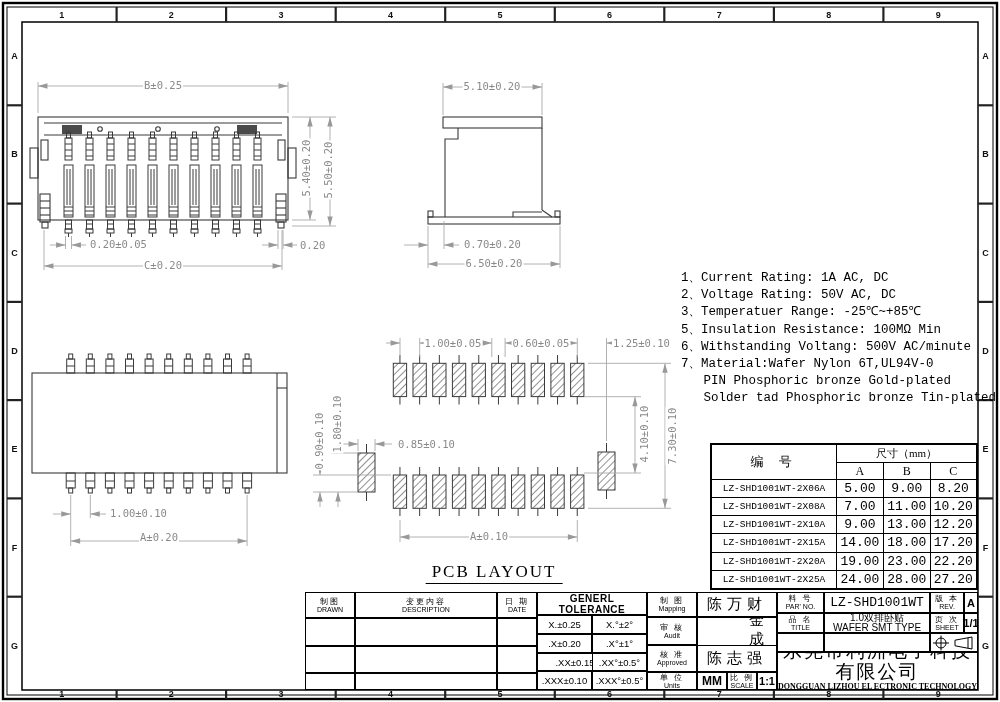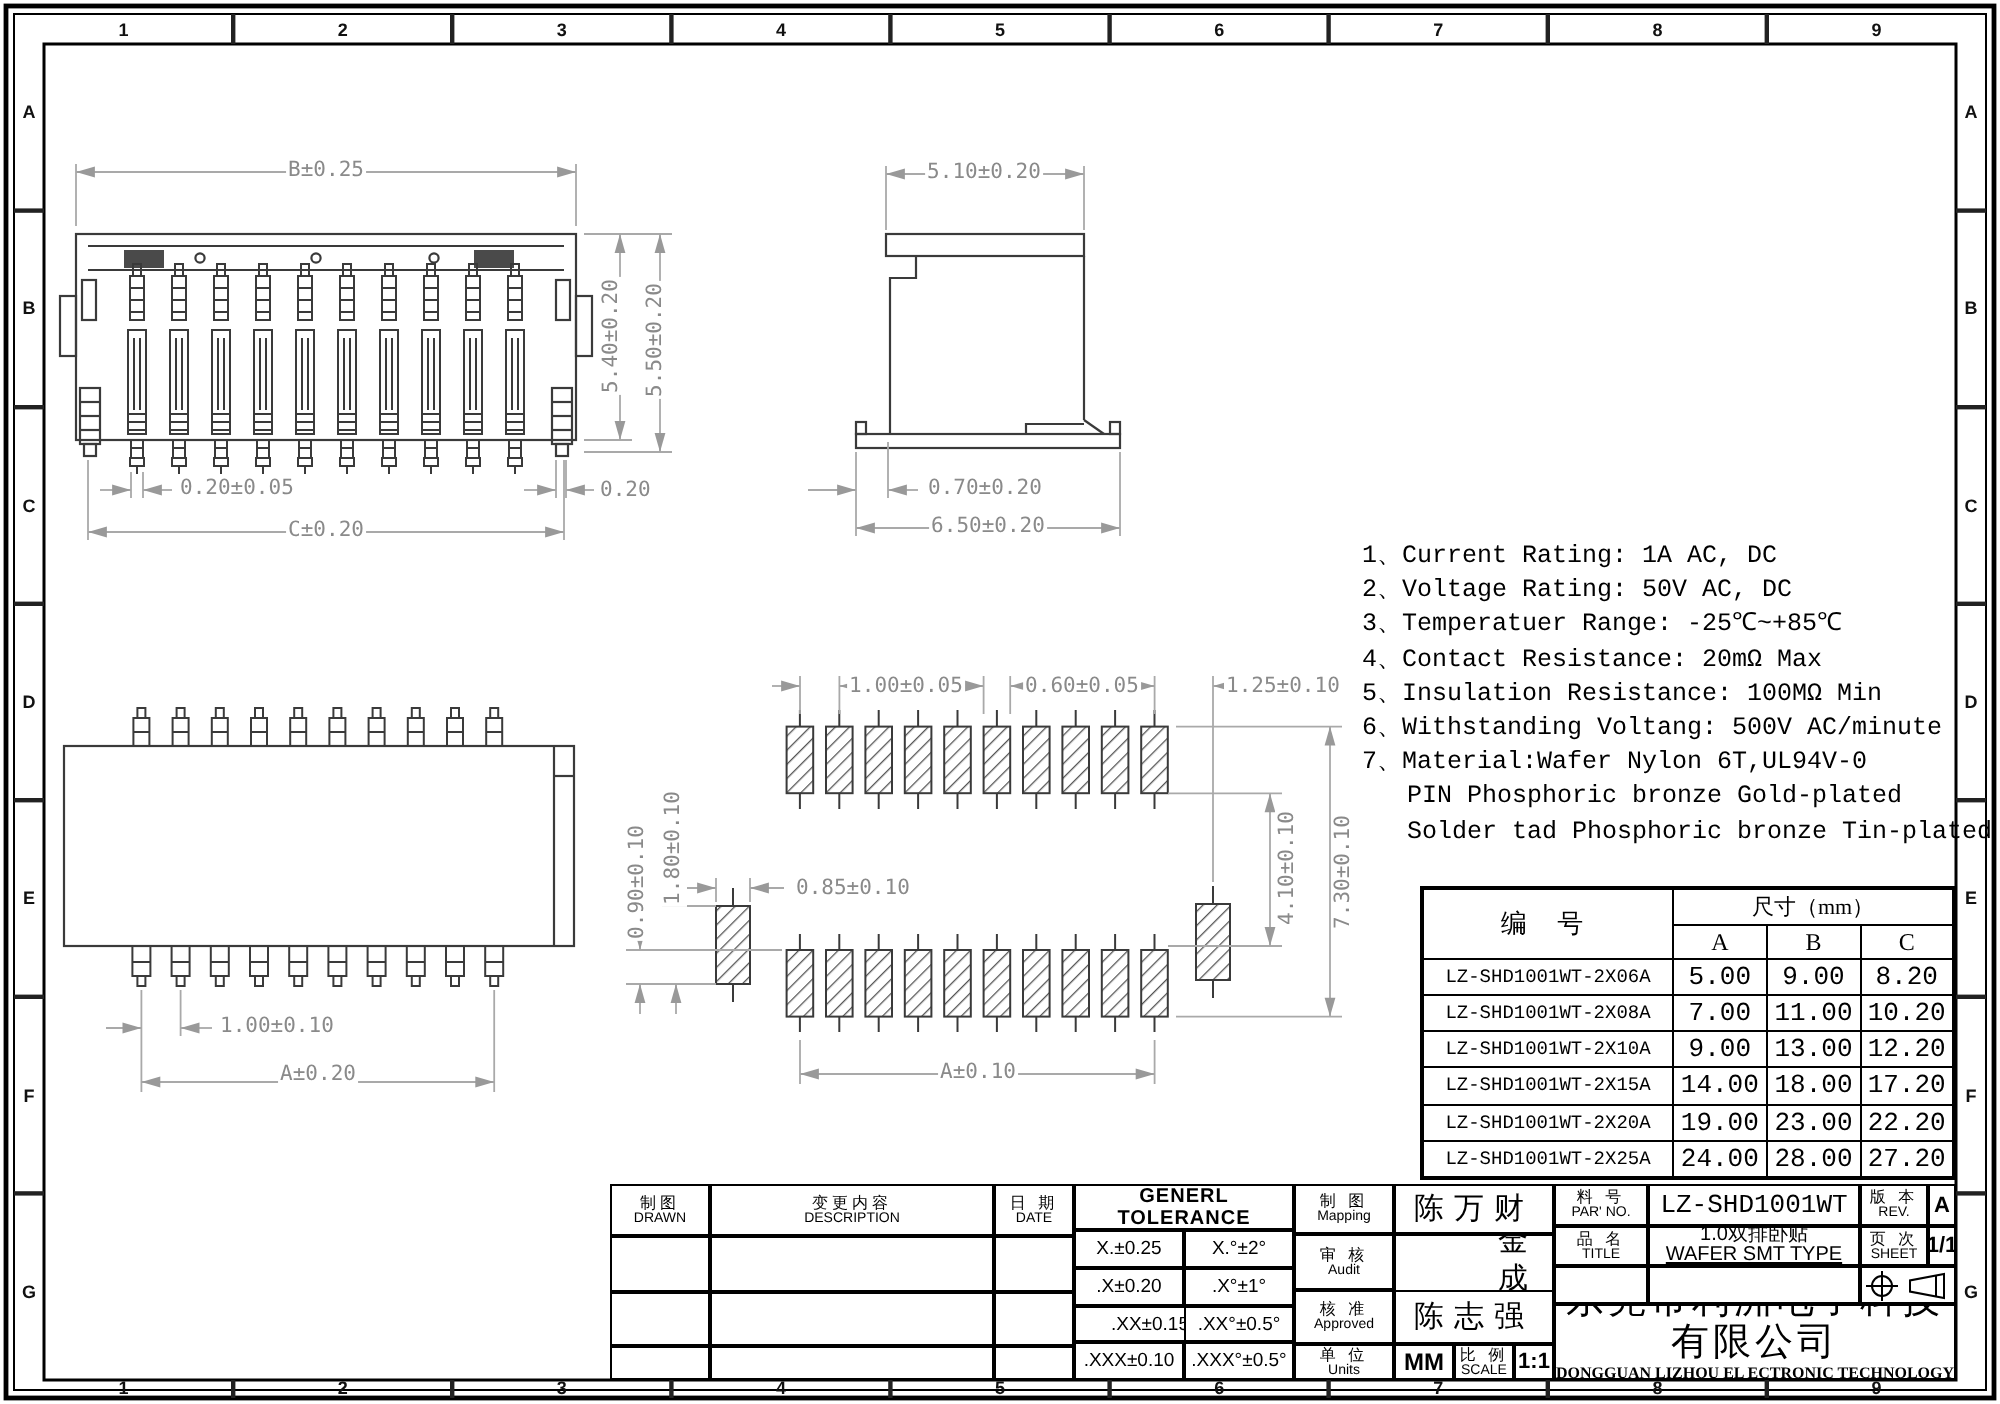--- a/index.html
+++ b/index.html
@@ -366,27 +366,27 @@
 <span class="dl cl" style="left:453px;top:337px;">1.00±0.05</span>
 <span class="dl cl" style="left:541px;top:337px;">0.60±0.05</span>
 <span class="dl" style="left:612px;top:337px;">1.25±0.10</span>
 <span class="dl" style="left:397px;top:438px;">0.85±0.10</span>
 <span class="dl rl" style="left:319px;top:441px;">0.90±0.10</span>
 <span class="dl rl" style="left:337px;top:424px;">1.80±0.10</span>
 <span class="dl rl" style="left:644px;top:434px;">4.10±0.10</span>
 <span class="dl rl" style="left:672px;top:436px;">7.30±0.10</span>
 <span class="dl cl" style="left:489px;top:530px;">A±0.10</span>
 
+<div class="pcb-title cl" style="left:494px;top:562px;transform:translateX(-50%);">PCB LAYOUT</div>
 
 <div class="specs">
   <div>
         <div class="sp-line">1、Current Rating: 1A AC, DC</div>
         <div class="sp-line">2、Voltage Rating: 50V AC, DC</div>
         <div class="sp-line">3、Temperatuer Range: -25℃~+85℃</div>
-        <div class="sp-line">4、Contact Resistance: 20mΩ Max</div>
         <div class="sp-line">5、Insulation Resistance: 100MΩ Min</div>
         <div class="sp-line">6、Withstanding Voltang: 500V AC/minute</div>
         <div class="sp-line">7、Material:Wafer Nylon 6T,UL94V-0</div>
         <div class="sp-line">   PIN Phosphoric bronze Gold-plated</div>
         <div class="sp-line">   Solder tad Phosphoric bronze Tin-plated</div>
       </div>
 </div>
 
 <table id="ptable">
   <tbody>

